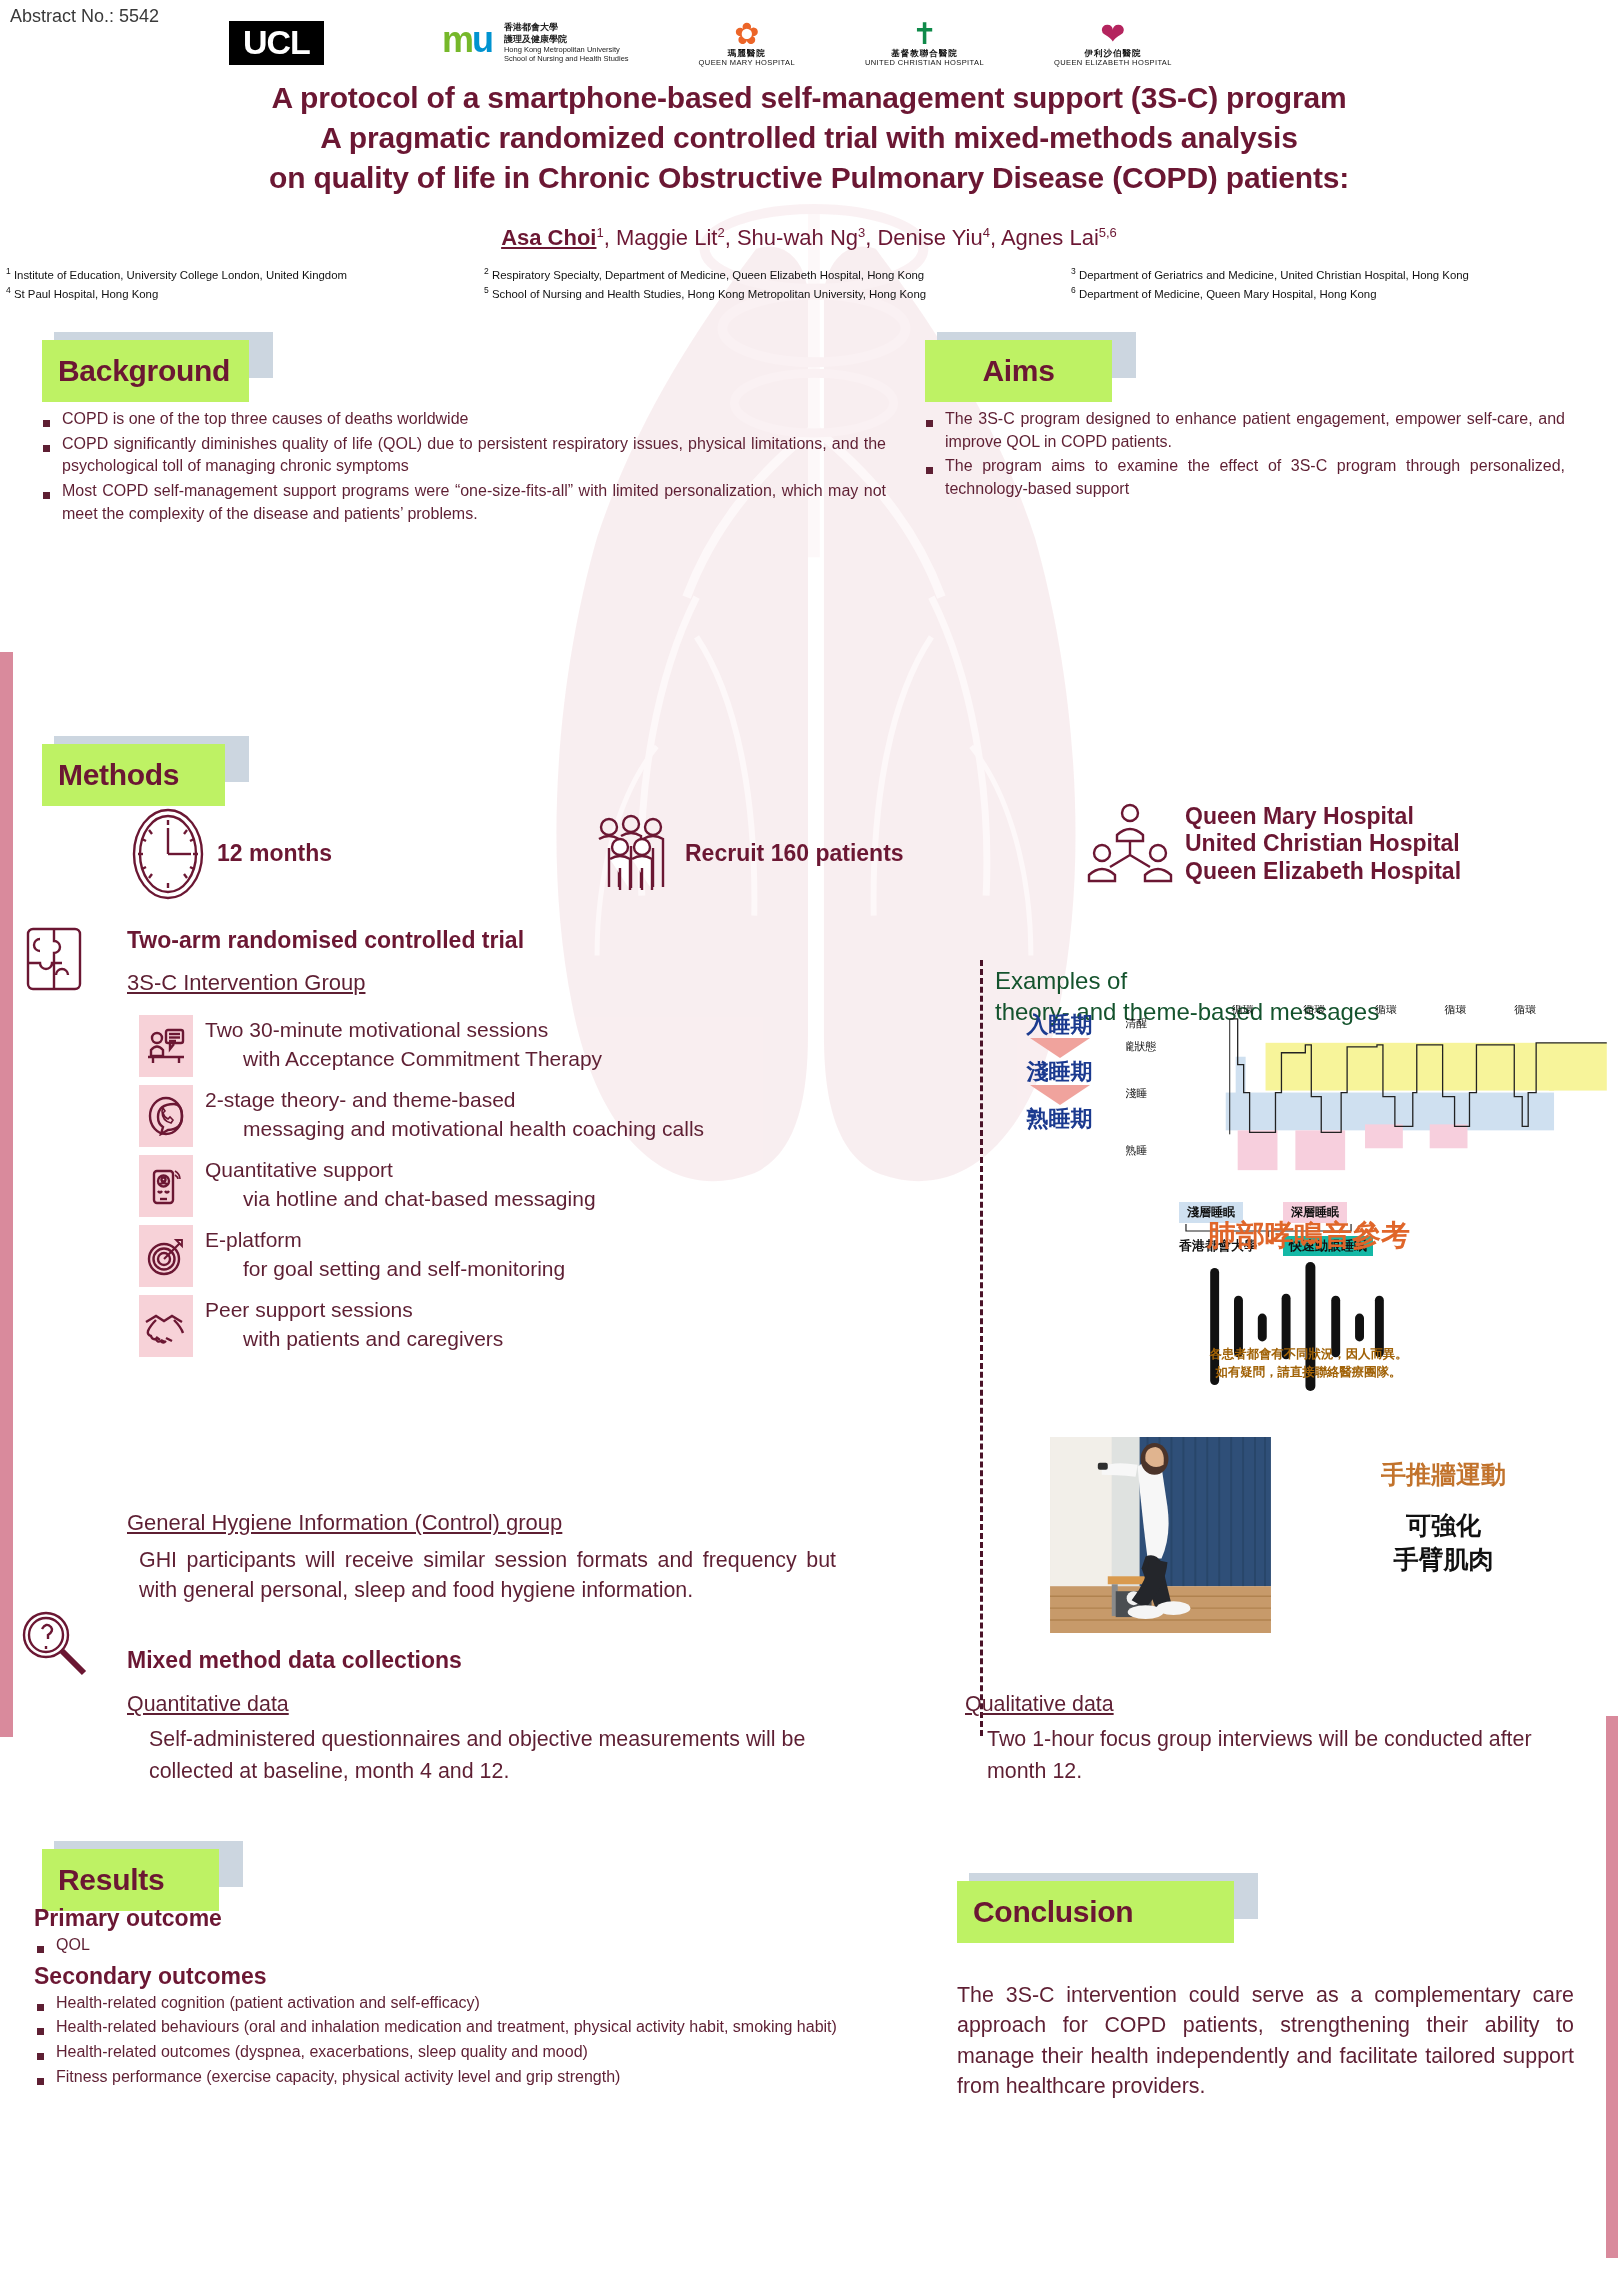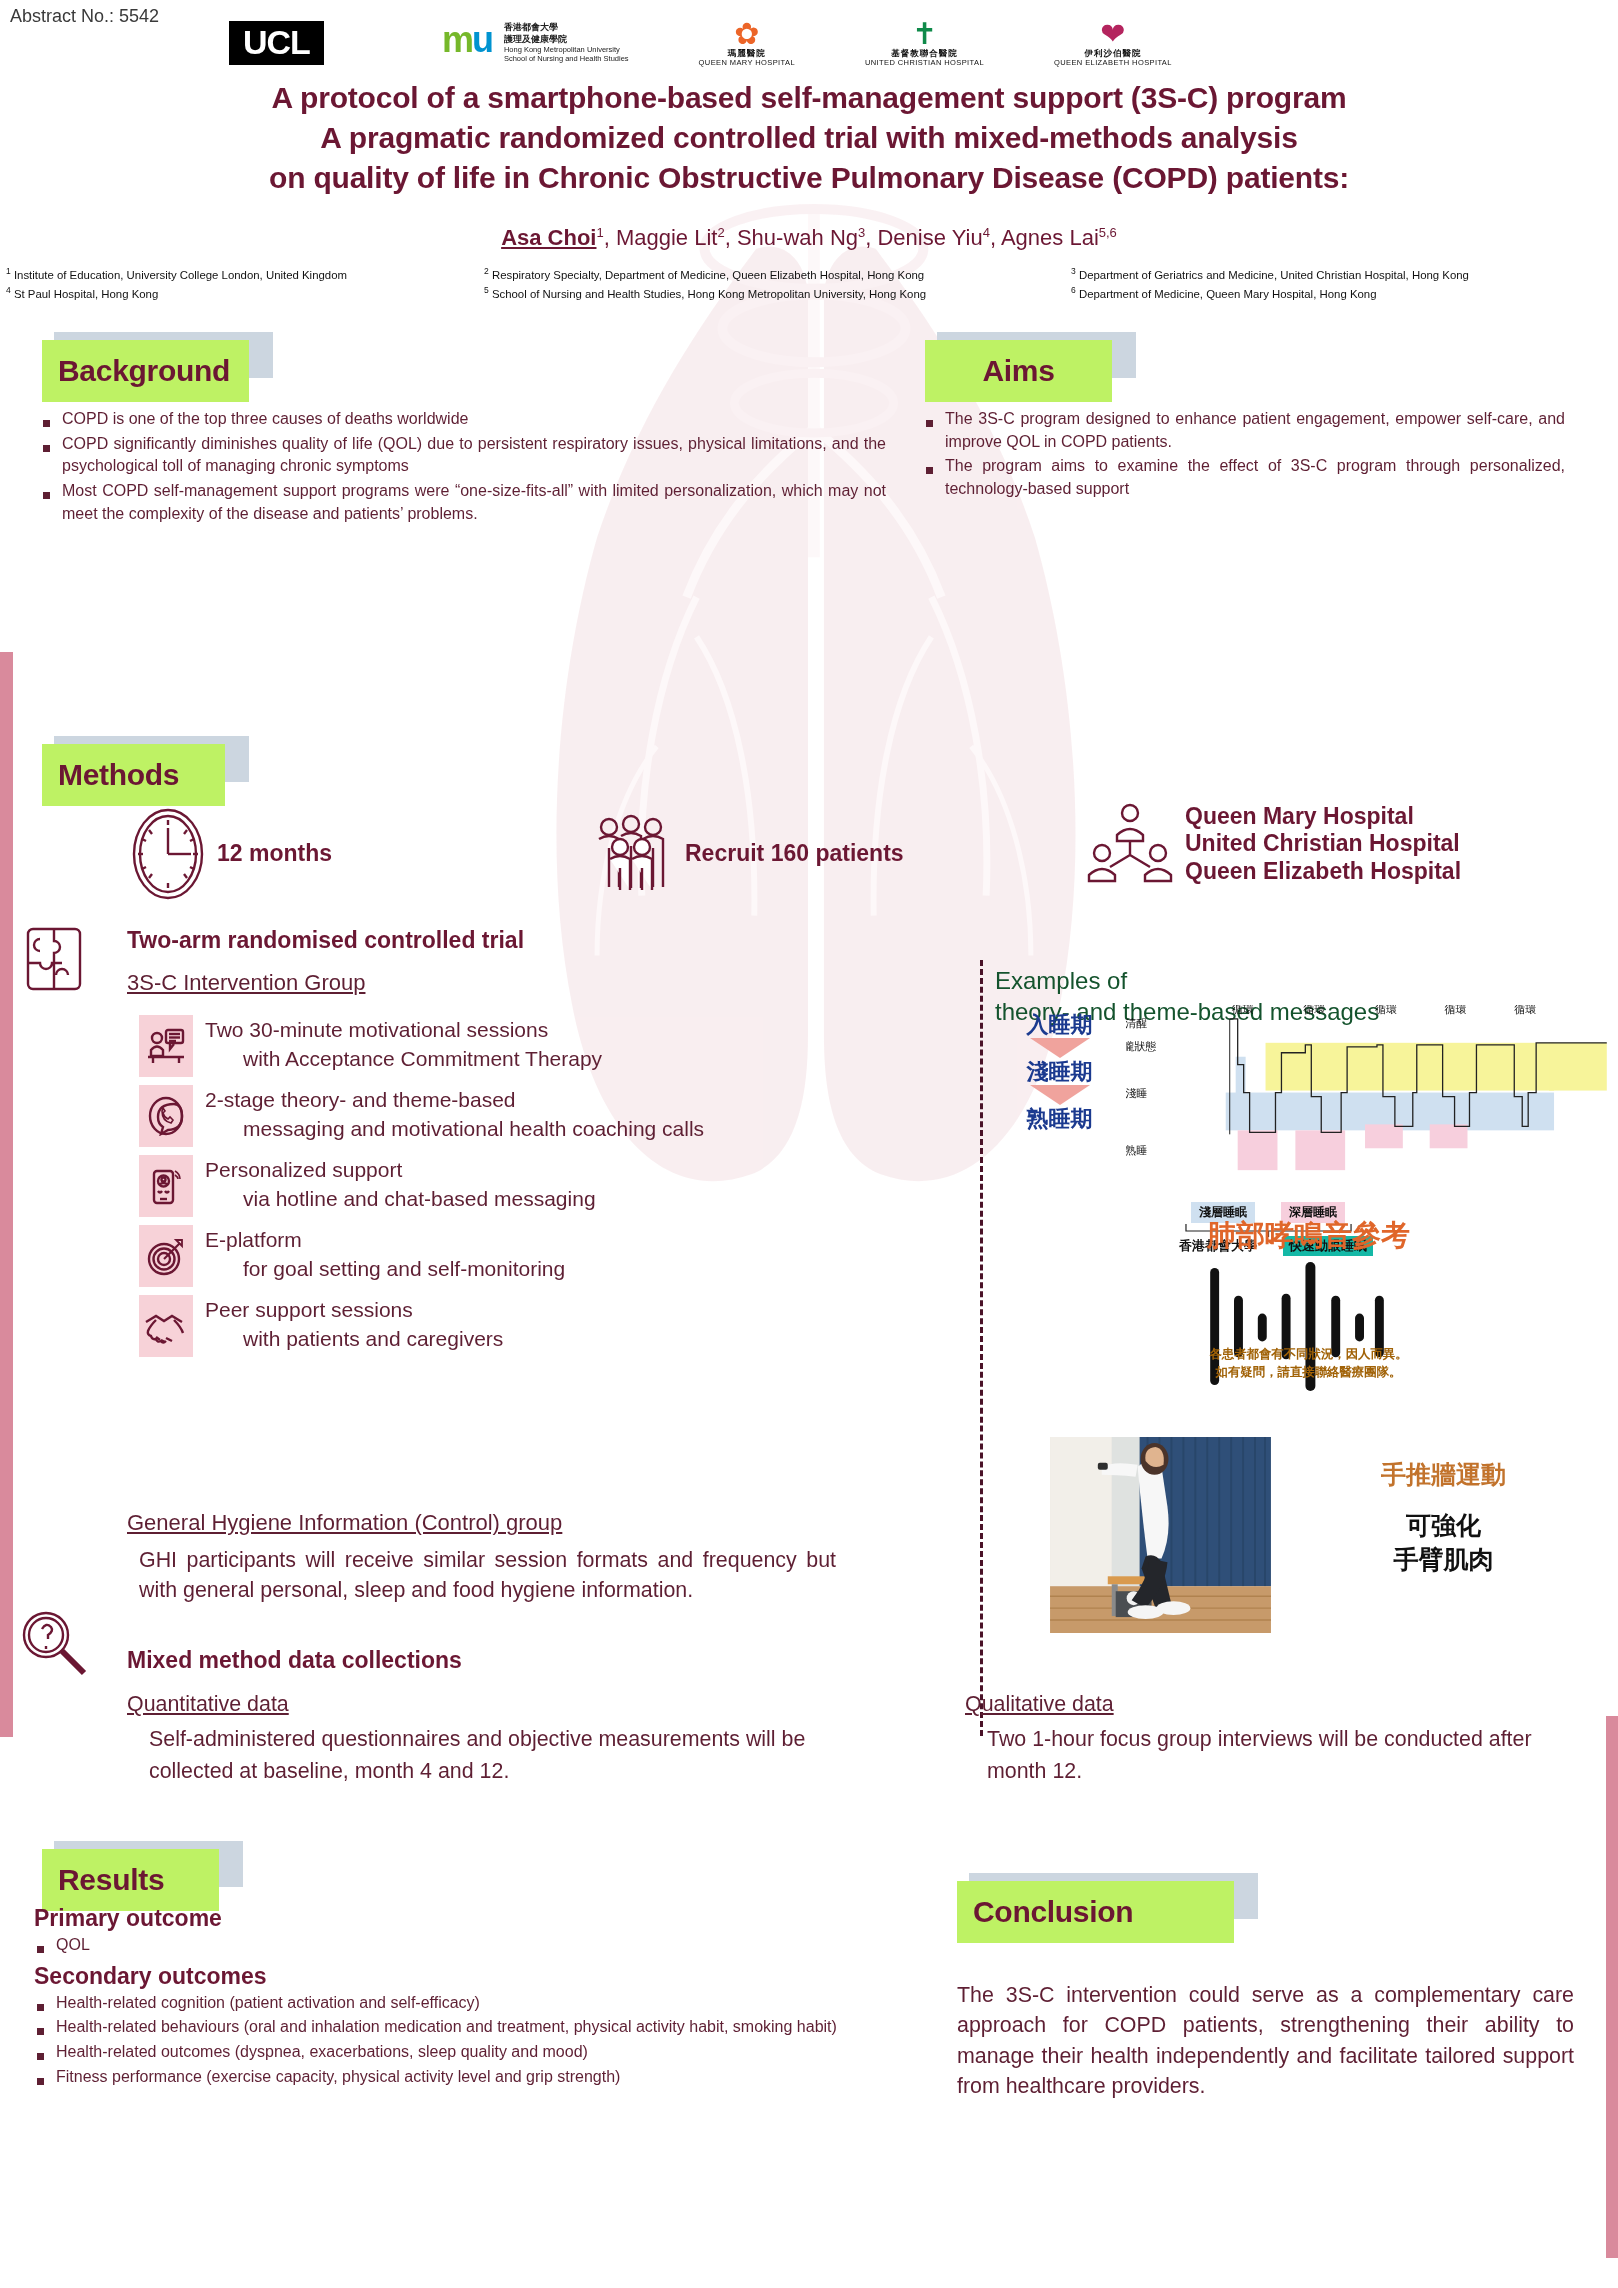--- a/index.html
+++ b/index.html
@@ -494,21 +494,21 @@
             <circle cx="17.5" cy="15" r="5.5"></circle>
               <circle cx="17.5" cy="13.5" r="2"></circle>
             <path d="M13.5 18.5 q4 -3 8 0"></path>
             <path d="M12 25 q2 3 4 0 M19 25 q2 3 4 0"></path>
             <line x1="14" y1="33" x2="21" y2="33"></line>
             <path d="M29 5 q5 3 5 8 M29 9 q3 2 3 4" stroke-width="1.6"></path>
           </g>
         </svg>
       </div>
       <div class="mtxt">
-        <span>Personalized support</span>
+        <span>Quantitative support</span>
         <span class="l2">via hotline and chat-based messaging</span>
       </div>
     </div>
 
     <div class="mitem">
       <div class="mico">
         <svg width="40" height="40" viewBox="0 0 40 40">
           <g class="stroke" stroke-width="1.8">
             <ellipse cx="18" cy="23" rx="15" ry="15"></ellipse>
             <ellipse cx="18" cy="23" rx="10.5" ry="10.5"></ellipse>
@@ -612,21 +612,21 @@
       <text x="250" y="8" font-size="11" fill="#111" font-family="DejaVu Sans, sans-serif">循環</text>
       <text x="320" y="-6" font-size="11" fill="#111" font-family="DejaVu Sans, sans-serif">第四次</text>
       <text x="320" y="8" font-size="11" fill="#111" font-family="DejaVu Sans, sans-serif">循環</text>
       <text x="390" y="-6" font-size="11" fill="#111" font-family="DejaVu Sans, sans-serif">第五次</text>
       <text x="390" y="8" font-size="11" fill="#111" font-family="DejaVu Sans, sans-serif">循環</text>
 
       <polyline points="104,14 112,14 112,60 118,60 118,88 124,88 124,128 150,128 150,88 156,88 156,48 180,48 180,40 186,40 186,92 196,92 196,128 216,128 216,88 222,88 222,42 252,42 252,40 258,40 258,92 270,92 270,122 288,122 288,88 292,88 292,40 318,40 318,92 330,92 330,122 345,122 345,88 352,88 352,40 390,40 390,92 398,92 398,122 404,122 404,88 412,88 412,38 483,38" fill="none" stroke="#222" stroke-width="1.3"></polyline>
       <line x1="104" y1="14" x2="104" y2="130" stroke="#222" stroke-width="1"></line>
     </svg>
 
-    <div style="position:absolute; left:196px; top:197px; display:flex; gap:26px; align-items:center;">
+    <div style="position:absolute; left:184px; top:197px; display:flex; gap:40px; align-items:center;">
       <span style="background:#cfe0f0; font-size:12px; font-weight:bold; color:#111; padding:2px 8px; font-family:'DejaVu Sans',sans-serif;">淺層睡眠</span>
       <span style="background:#f7cfdd; font-size:12px; font-weight:bold; color:#111; padding:2px 8px; font-family:'DejaVu Sans',sans-serif;">深層睡眠</span>
     </div>
     <svg style="position:absolute; left:187px; top:217px;" width="179" height="16" viewBox="0 0 180 16">
       <path d="M4 2 L4 9 L170 9 L170 2 M87 9 L87 15" stroke="#222" fill="none" stroke-width="1.2"></path>
     </svg>
     <div style="position:absolute; left:184px; top:231px; display:flex; gap:26px; align-items:center;">
       <span style="font-size:13px; font-weight:bold; color:#111; font-family:'DejaVu Sans',sans-serif;">香港都會大學</span>
       <span style="background:#14b8a6; font-size:13px; font-weight:bold; color:#111; padding:1px 6px; font-family:'DejaVu Sans',sans-serif;">快速動眼睡眠</span>
     </div>

